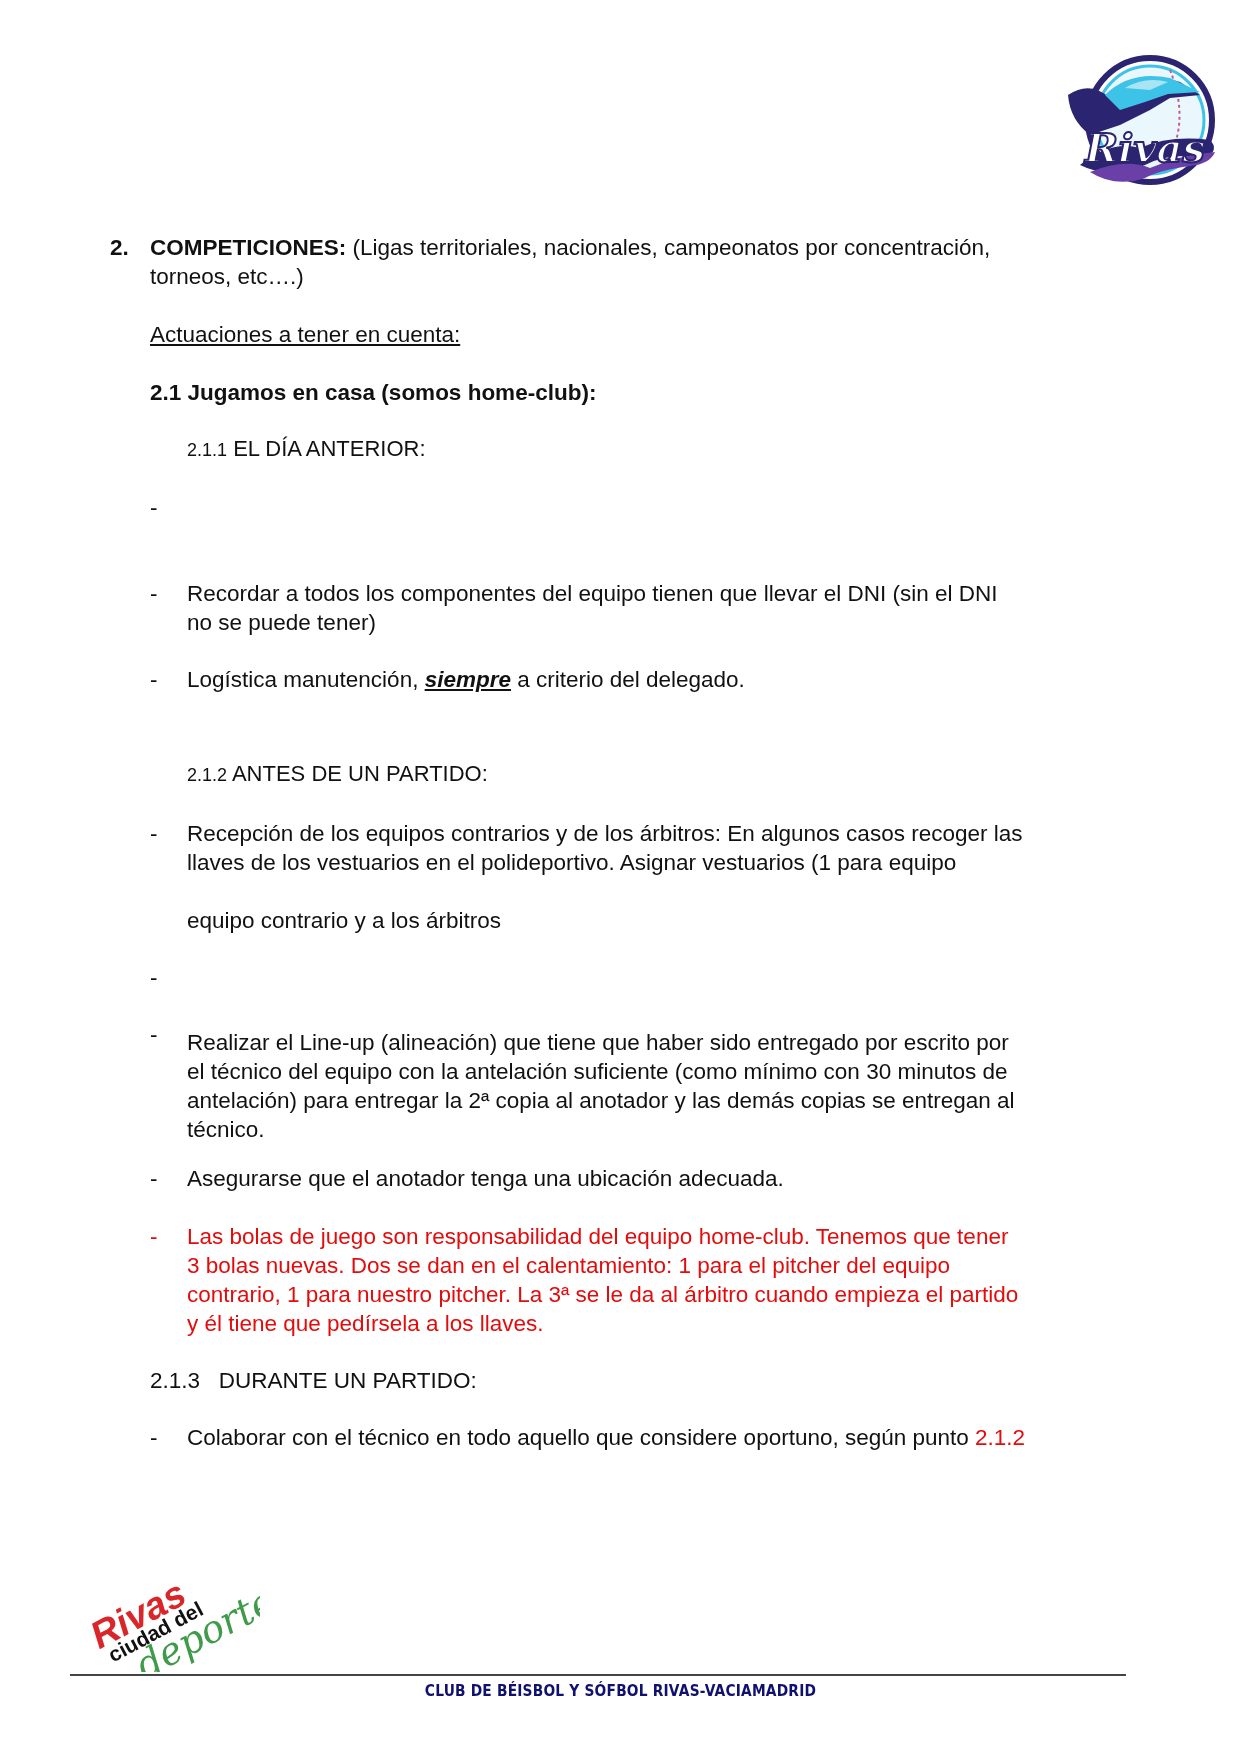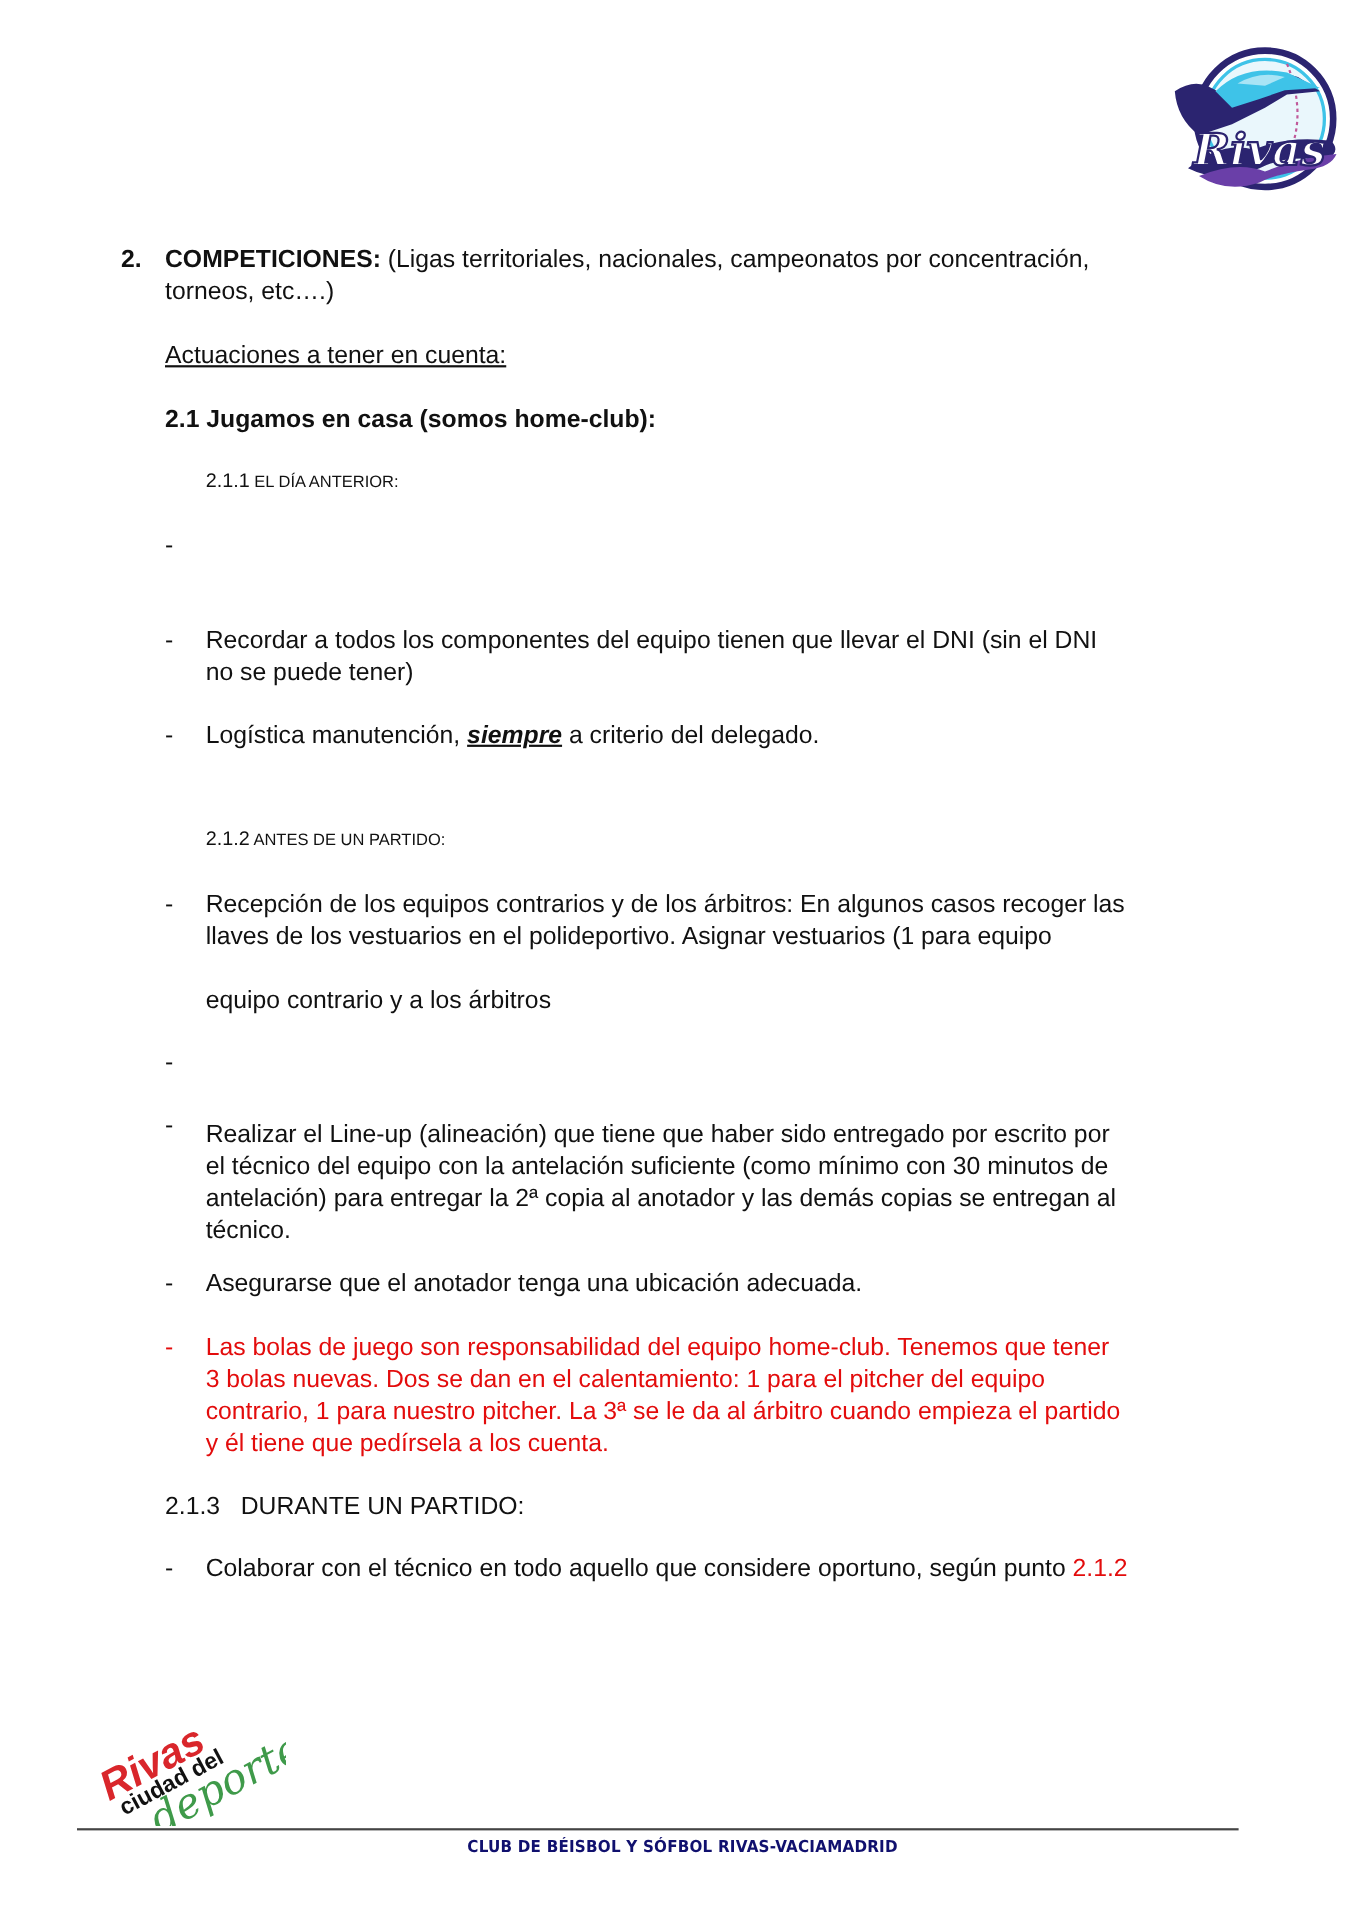--- a/index.html
+++ b/index.html
@@ -1,32 +1,32 @@
 <!DOCTYPE html>
 <html><head>
   <meta charset="utf-8">
   <style>
     html, body { margin: 0; padding: 0; background: #ffffff; }
     body {
       width: 1241px; height: 1755px; position: relative; overflow: hidden;
       font-family: "Liberation Sans", sans-serif; color: #111111;
     }
-    .page { position: absolute; inset: 0; }
+    .page { position: absolute; inset: 0; margin-top: 12px; }
     .logo-top { position: absolute; left: 1050px; top: 28px; width: 180px; height: 165px; }
     .abs { position: absolute; }
     .txt { font-size: 22.5px; line-height: 29px; }
     .justify { text-align: justify; text-align-last: left; }
     .num-2 { left: 110px; top: 221px; font-weight: bold; }
     .h2-block { left: 150px; top: 221px; width: 967px; }
     .h2-block b { font-weight: bold; }
     .actuaciones { left: 150px; top: 308px; text-decoration: underline; }
     .sub21 { left: 150px; top: 366px; font-weight: bold; }
     .h3 { font-size: 25px; line-height: 30px; }
     .h3 .h3num { font-size: 18px; }
-    .h3 .h3label { font-size: 15px; }
+    .h3 .h3label { font-size: 22px; }
     .bullet-dash { left: 150px; width: 20px; }
     .bullet-text { left: 187px; width: 930px; }
     .red { color: #e30c0c; }
     em.strong-italic { font-style: italic; font-weight: bold; text-decoration: underline; }
     .footer-line { left: 70px; top: 1662px; width: 1056px; height: 2px; background: #444444; }
     .footer-text {
       left: 0; top: 1670px; width: 1241px; text-align: center;
       font-family: "DejaVu Sans", sans-serif; font-weight: bold; font-size: 15px;
       color: #10106e; letter-spacing: 0.2px; transform: scaleX(0.92);
     }
@@ -100,21 +100,21 @@
   <div class="abs txt bullet-dash" style="top:1152px;">-</div>
   <div class="abs txt bullet-text" style="top:1152px;">
     <span>Asegurarse que el anotador tenga una ubicación adecuada.</span>
   </div>
 
   <div class="abs txt bullet-dash red" style="top:1210px;">-</div>
   <div class="abs txt bullet-text justify red" style="top:1210px;">
     <span>Las bolas de juego son responsabilidad del equipo home-club. Tenemos que tener</span><br>
     <span>3 bolas nuevas. Dos se dan en el calentamiento: 1 para el pitcher del equipo</span><br>
     <span>contrario, 1 para nuestro pitcher. La 3ª se le da al árbitro cuando empieza el partido</span><br>
-    <span>y él tiene que pedírsela a los cuenta.</span>
+    <span>y él tiene que pedírsela a los llaves.</span>
   </div>
 
   <div class="abs txt" style="left:150px; top:1354px; white-space:pre;">2.1.3   DURANTE UN PARTIDO:</div>
 
   <div class="abs txt bullet-dash" style="top:1411px;">-</div>
   <div class="abs txt bullet-text" style="top:1411px;">
     <span>Colaborar con el técnico en todo aquello que considere oportuno, según punto </span><span class="red">2.1.2</span>
   </div>
 
   <svg class="abs logo-bottom" viewBox="0 0 180 130">

